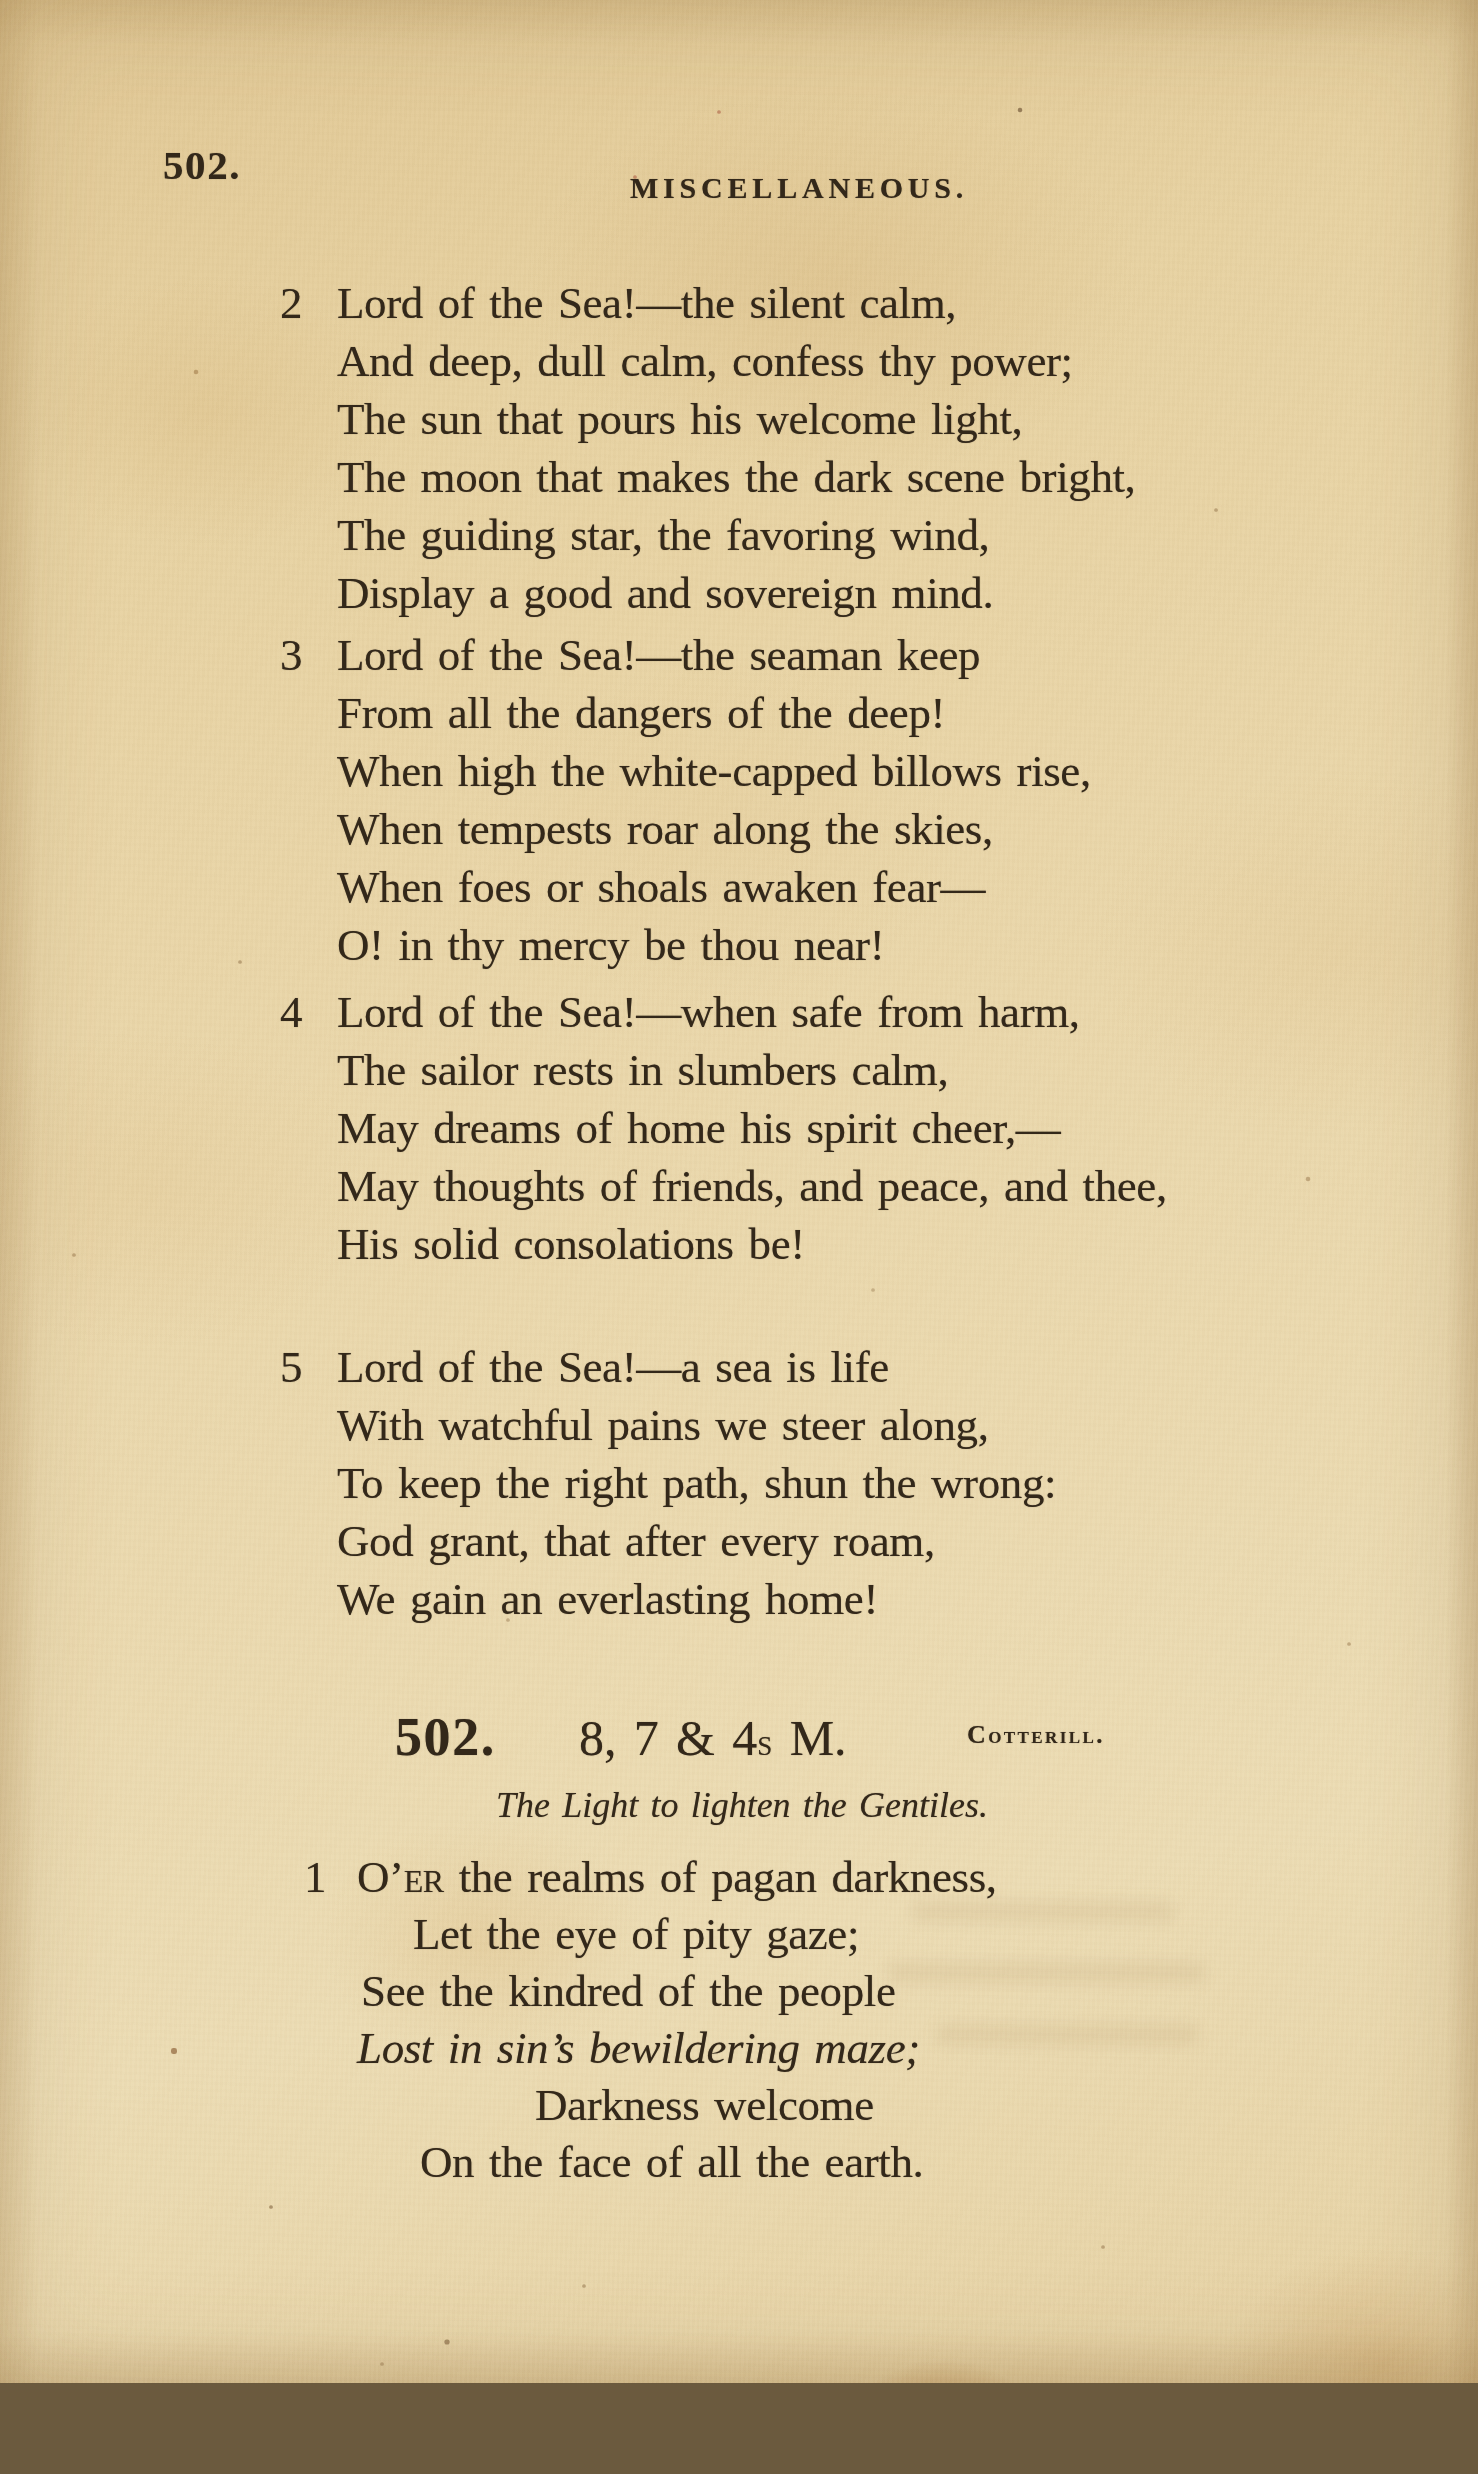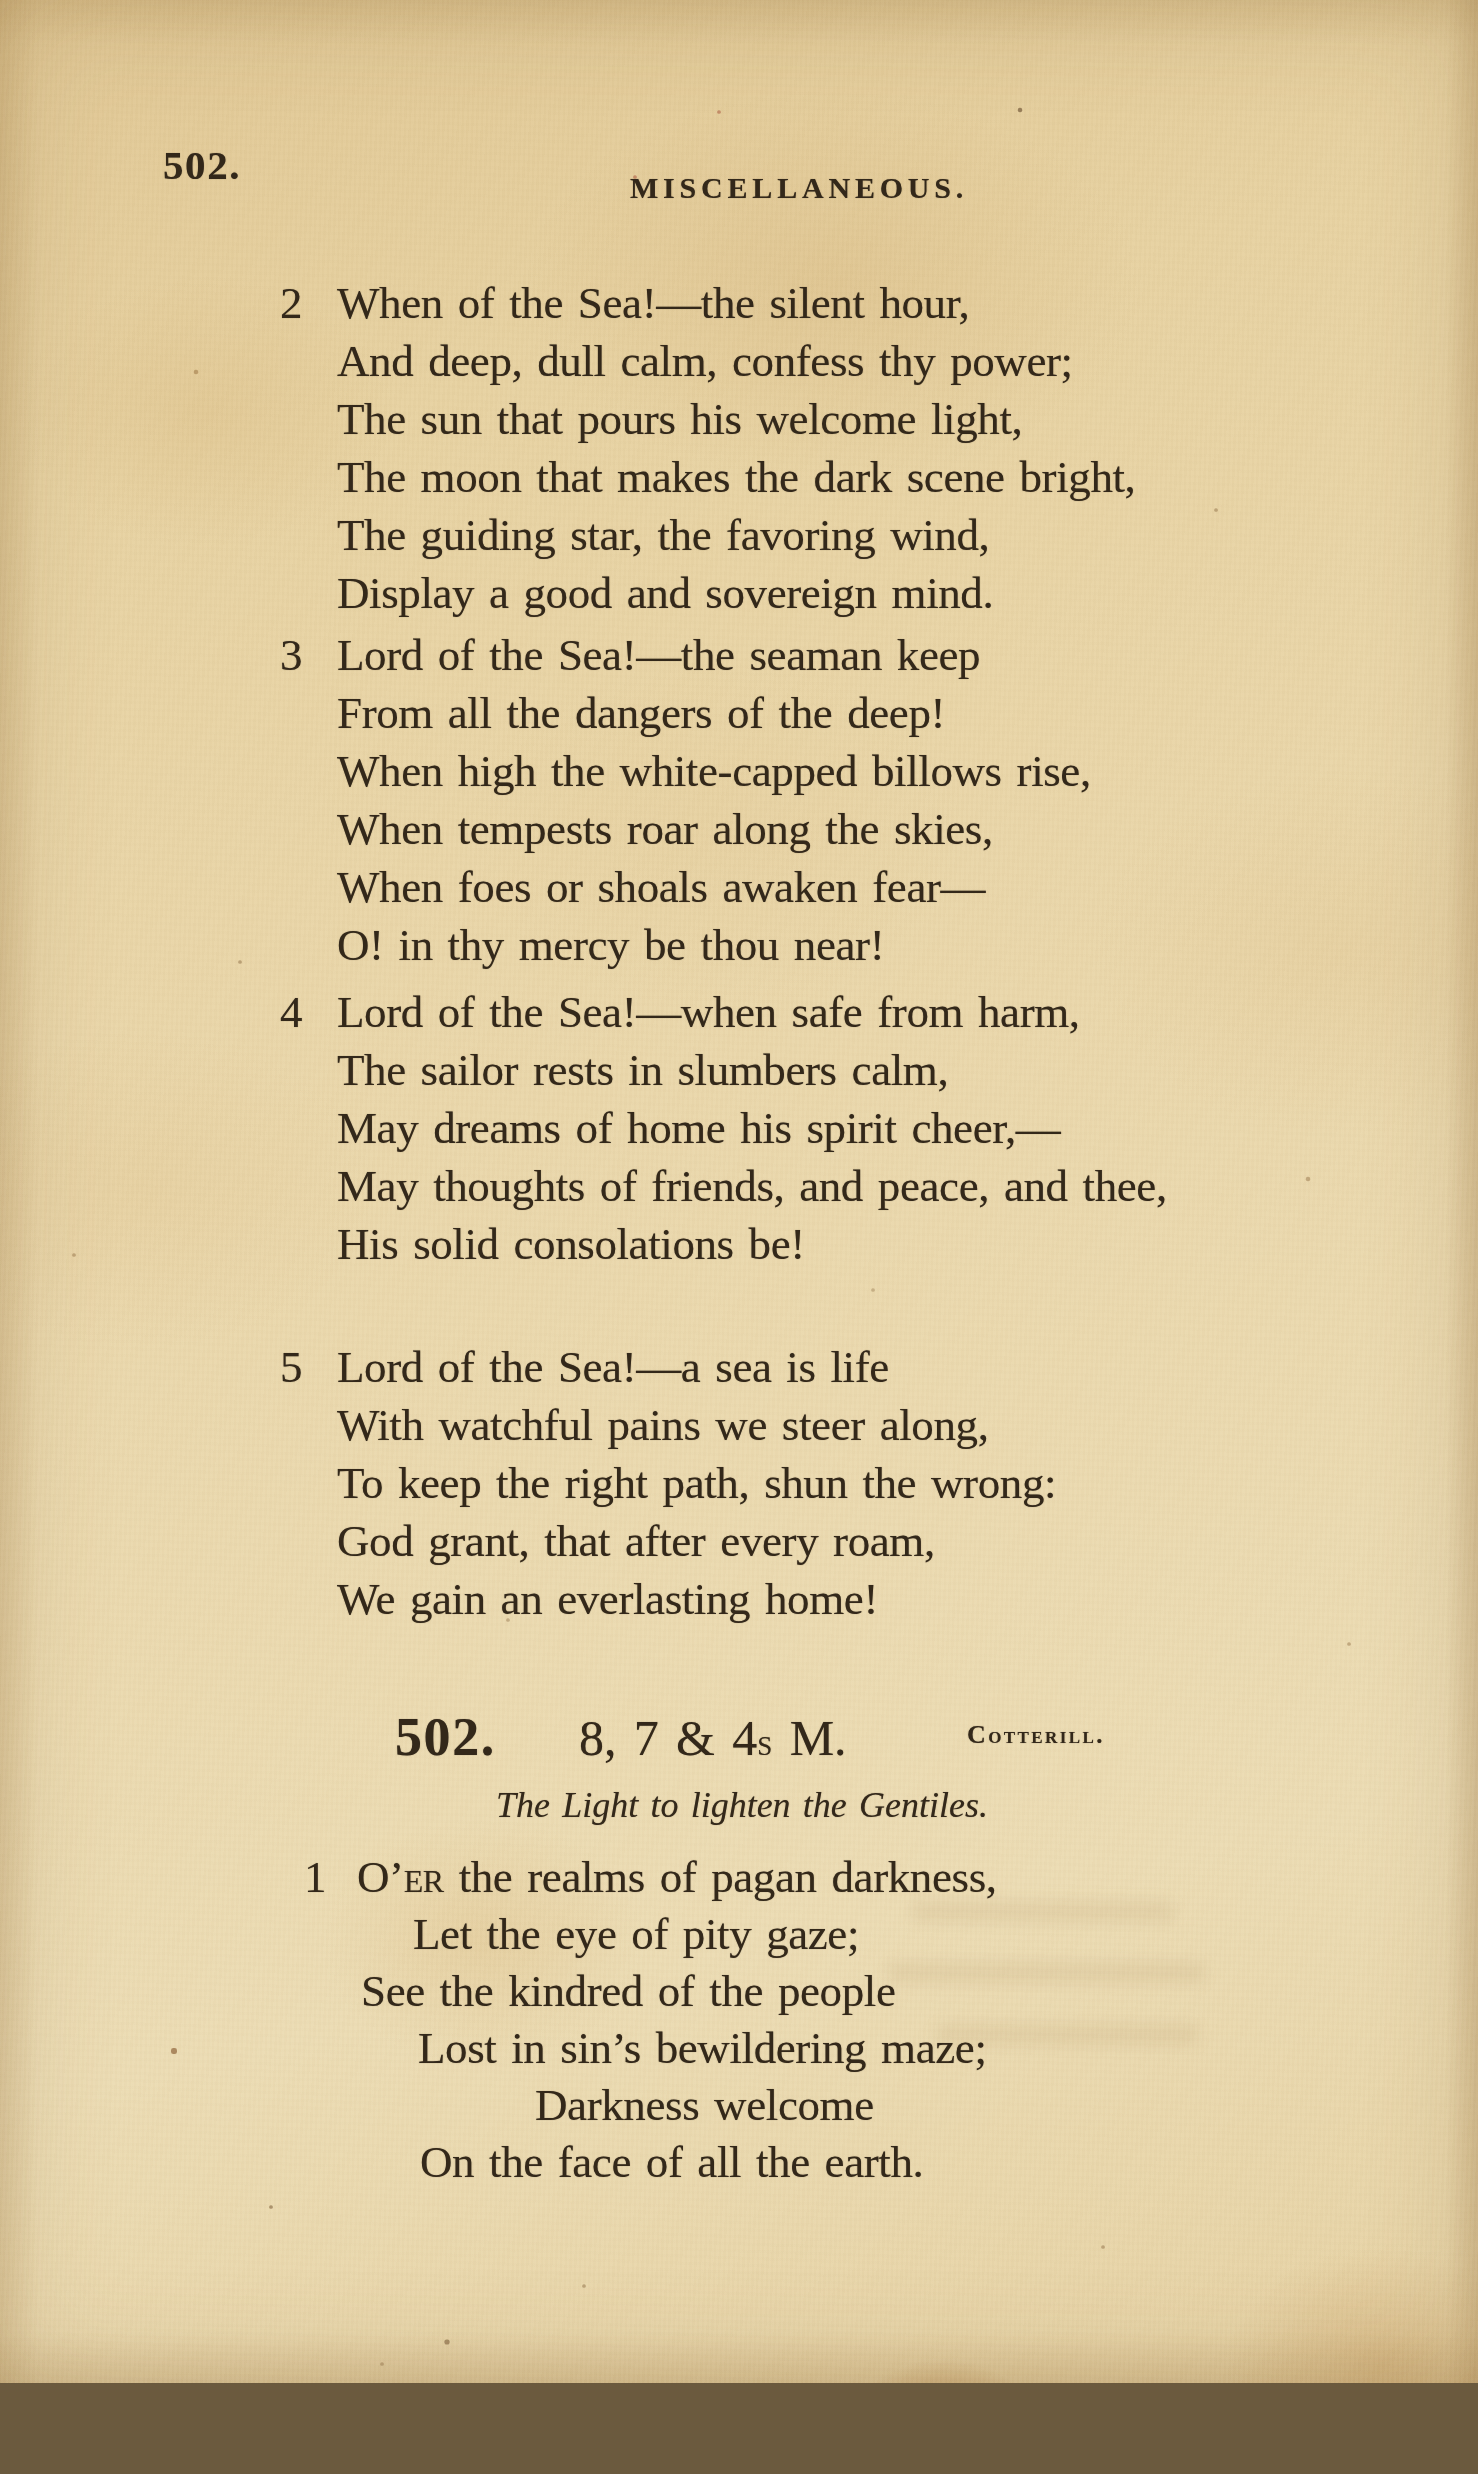--- a/index.html
+++ b/index.html
@@ -72,21 +72,21 @@
   .verse{position:absolute;left:337px;}
   .vline{font-size:45px;line-height:58px;white-space:nowrap;word-spacing:4px;letter-spacing:-0.4px;}
   .vnum{position:absolute;left:-57px;top:0;font-size:45px;line-height:58px;}
   #v2{top:274px;} #v3{top:626px;} #v4{top:983px;} #v5{top:1338px;}
 
   #v1{left:357px;top:1849px;}
   #v1 .vline{line-height:57px;}
   #v1 .vnum{left:-53px;line-height:57px;}
   #v1 .l2{margin-left:56px;}
   #v1 .l3{margin-left:4px;}
-  #v1 .l4{margin-left:61px;}
+  #v1 .l4{font-style:italic;}
   #v1 .l5{margin-left:178px;}
   #v1 .l6{margin-left:63px;}
   .sc{font-variant:small-caps;}
 
   .hymn-number{
     position:absolute;left:395px;top:1710px;
     font-size:54px;font-weight:bold;letter-spacing:1.6px;line-height:1;
   }
   .hymn-meter{
     position:absolute;left:579px;top:1713px;
@@ -111,21 +111,21 @@
   <div class="specks"></div>
   <div class="ghost g1"></div>
   <div class="ghost g2"></div>
   <div class="ghost g3"></div>
 
   <div class="page-number ink">502.</div>
   <div class="section-title ink">MISCELLANEOUS.</div>
 
   <div class="verse ink" id="v2">
     <span class="vnum">2</span>
-    <div class="vline">When of the Sea!—the silent hour,</div>
+    <div class="vline">Lord of the Sea!—the silent calm,</div>
     <div class="vline">And deep, dull calm, confess thy power;</div>
     <div class="vline">The sun that pours his welcome light,</div>
     <div class="vline">The moon that makes the dark scene bright,</div>
     <div class="vline">The guiding star, the favoring wind,</div>
     <div class="vline">Display a good and sovereign mind.</div>
   </div>
 
   <div class="verse ink" id="v3">
     <span class="vnum">3</span>
     <div class="vline">Lord of the Sea!—the seaman keep</div>

